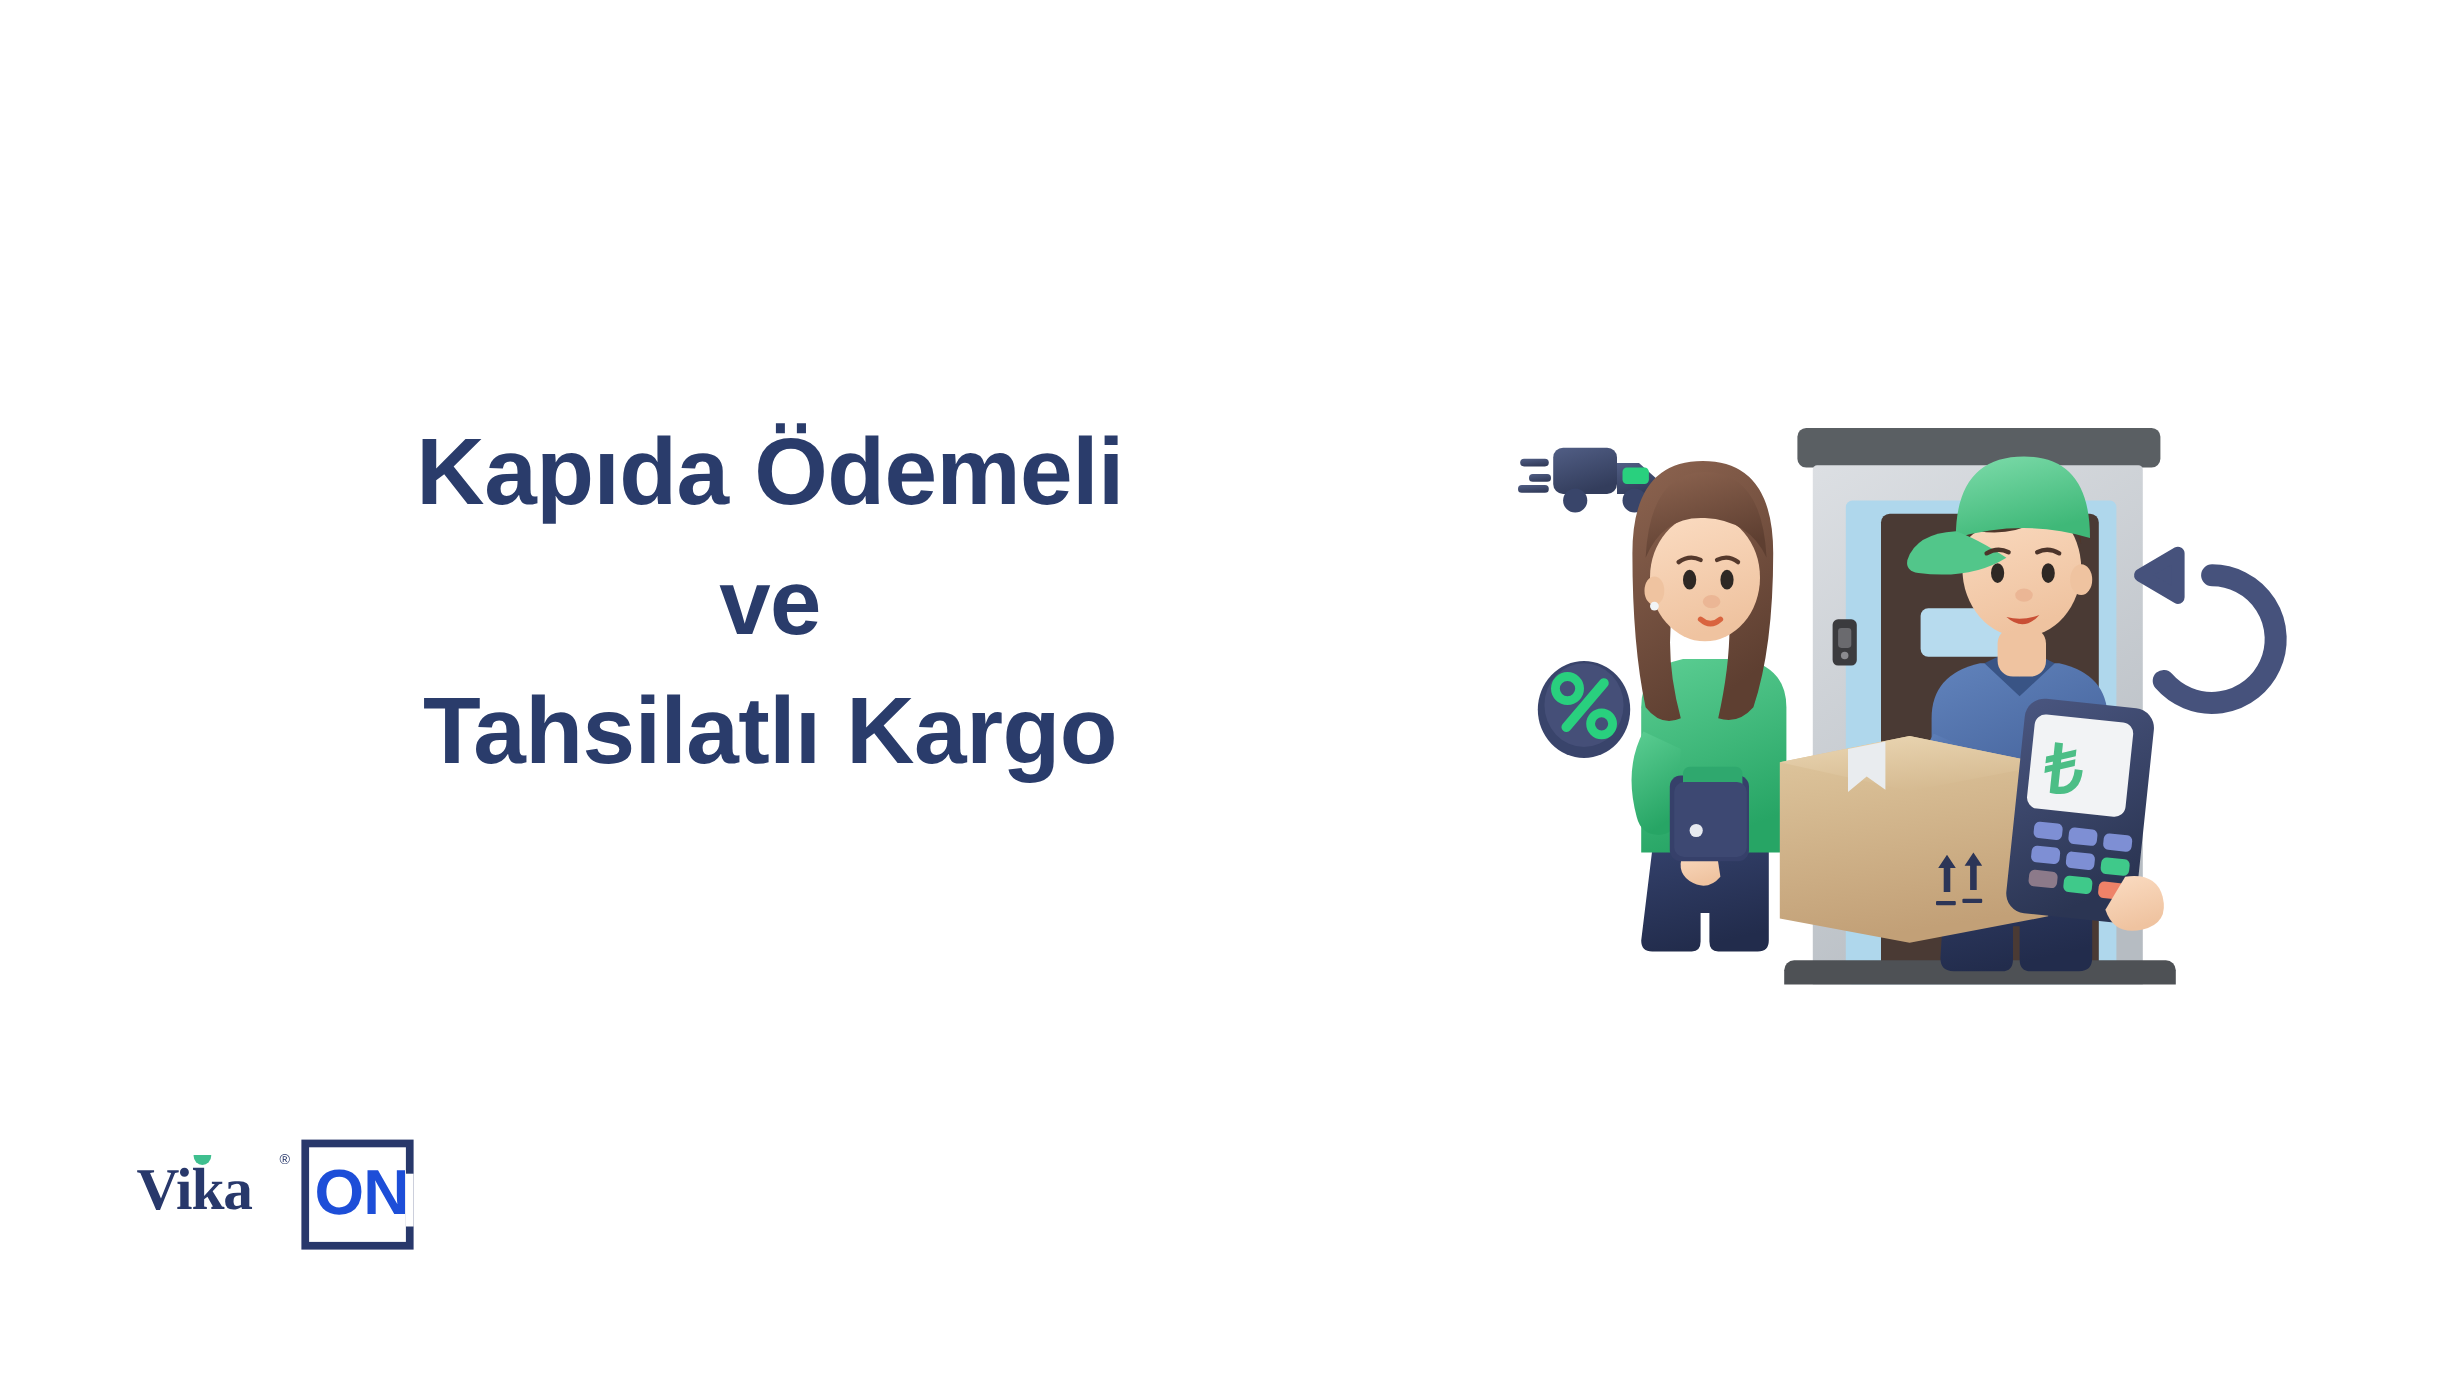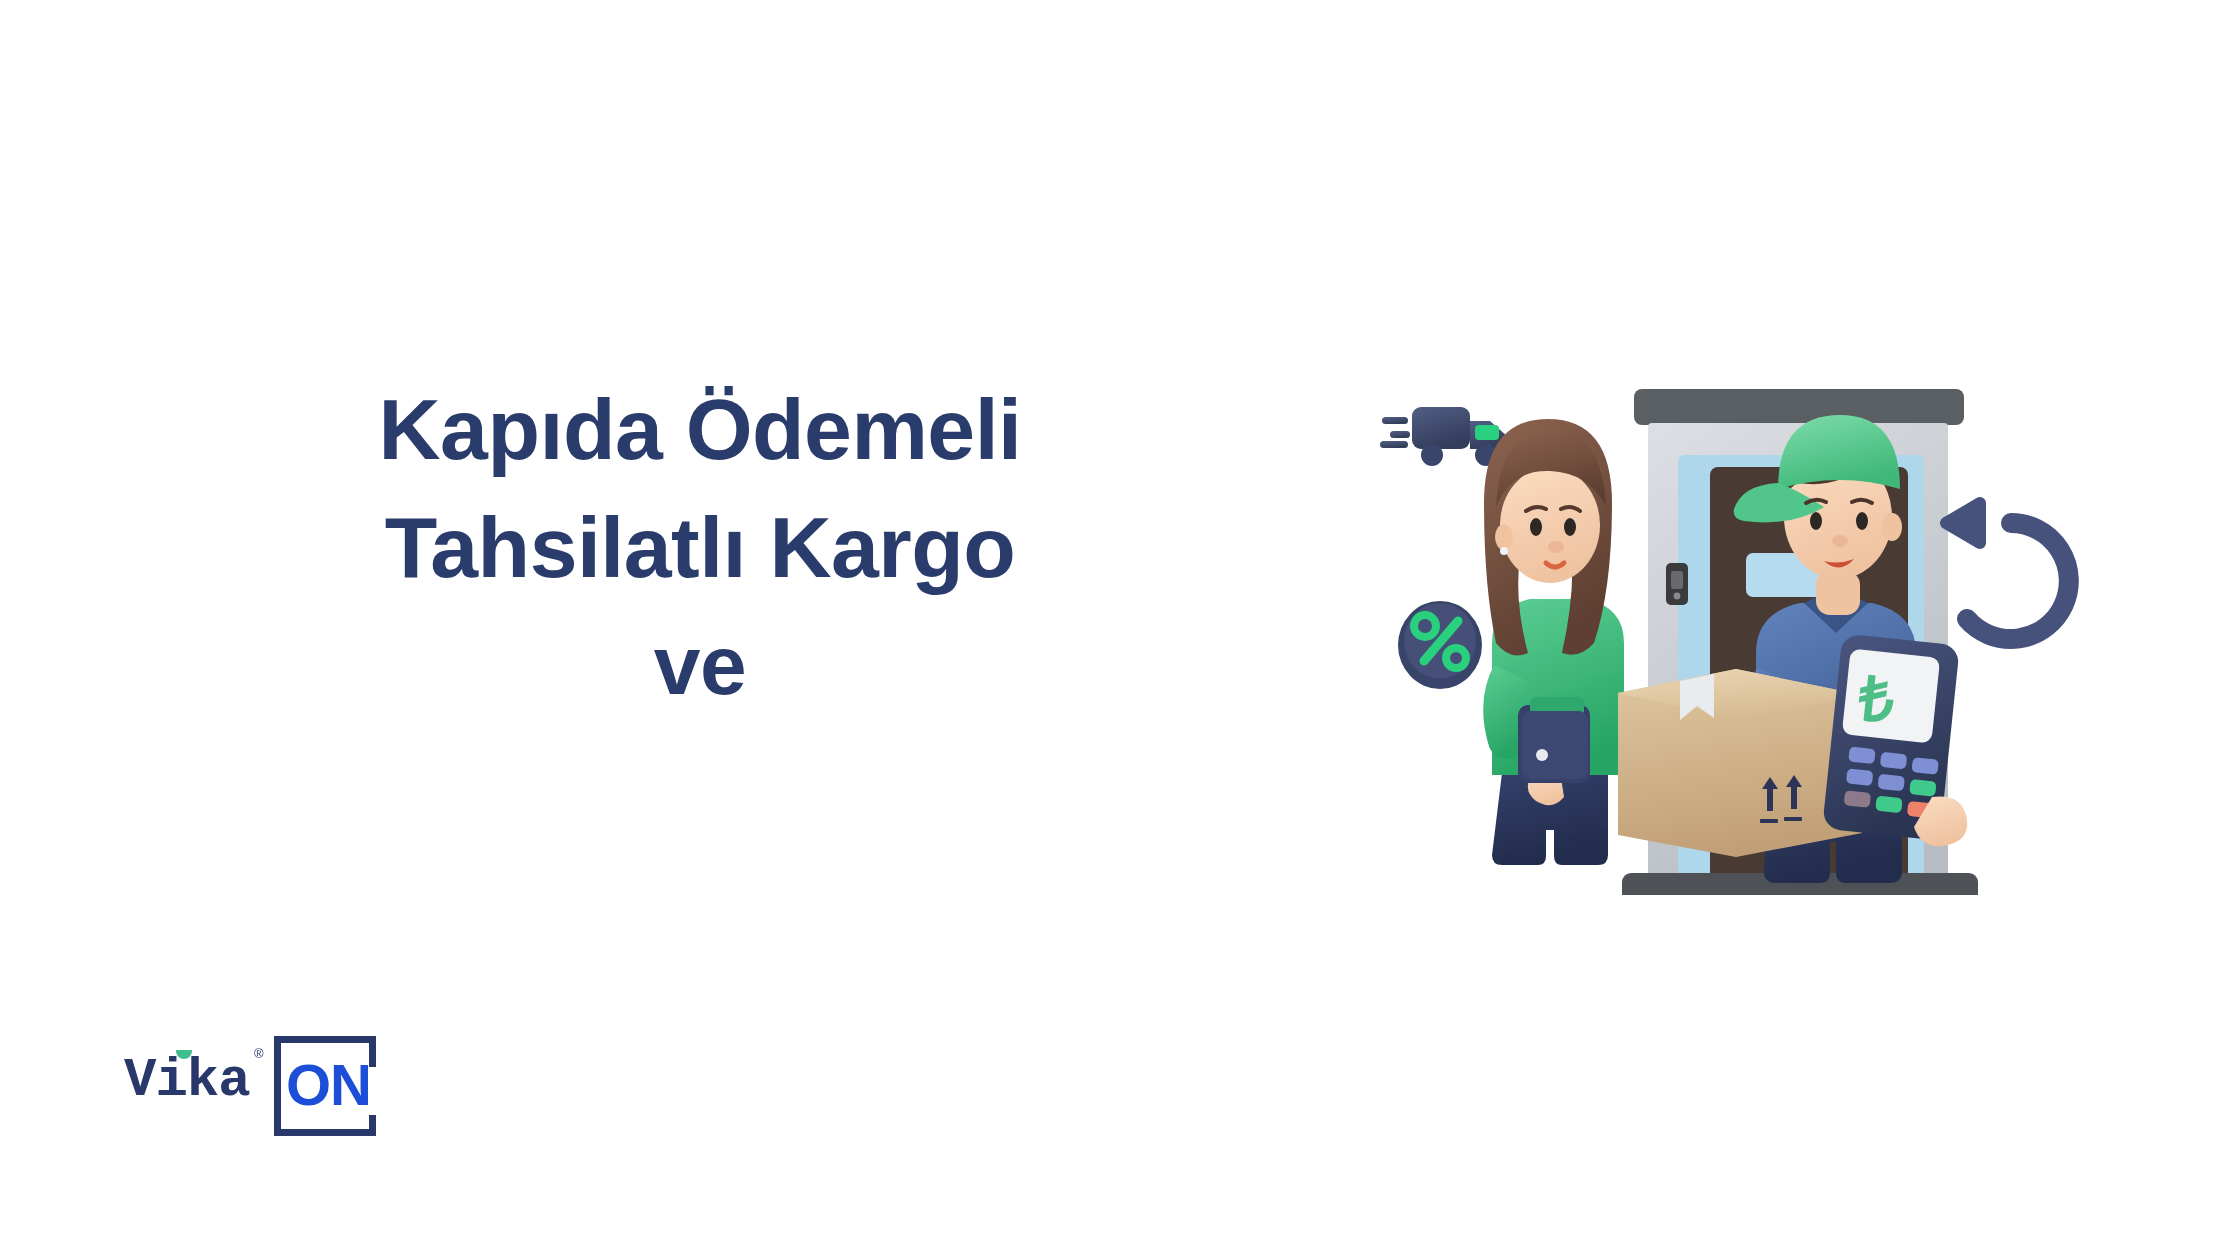--- a/index.html
+++ b/index.html
@@ -51,21 +51,21 @@
     position: absolute;
     left: 124px;
     top: 1030px;
     width: 240px;
     height: 115px;
   }
   .logo-word {
     position: absolute;
     left: 0px;
     top: 24px;
-    font-family: Liberation Mono, monospace;
+    font-family: Liberation Serif, serif;
     font-weight: 700;
     font-size: 54px;
     line-height: 54px;
     color: #28386B;
     letter-spacing: -1px;
   }
   .logo-dot {
     position: absolute;
     left: 52px;
     top: 20px;
@@ -124,22 +124,22 @@
   }
   .illustration svg { display:block; }
 </style>
 </head>
 <body>
 
 <div id="stage">
 
   <div class="headline">
     <span class="line">Kapıda Ödemeli</span>
+    <span class="line small">ve</span>
     <span class="line">Tahsilatlı Kargo</span>
-    <span class="line small">ve</span>
   </div>
 
   <div class="logo">
     <span class="logo-word">Vika</span>
     <span class="logo-dot"></span>
     <span class="logo-reg">®</span>
     <span class="logo-box"></span>
     <span class="logo-on">ON</span>
   </div>
 

